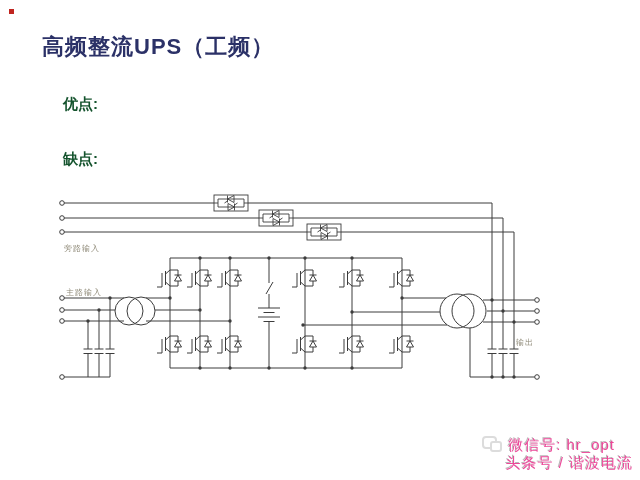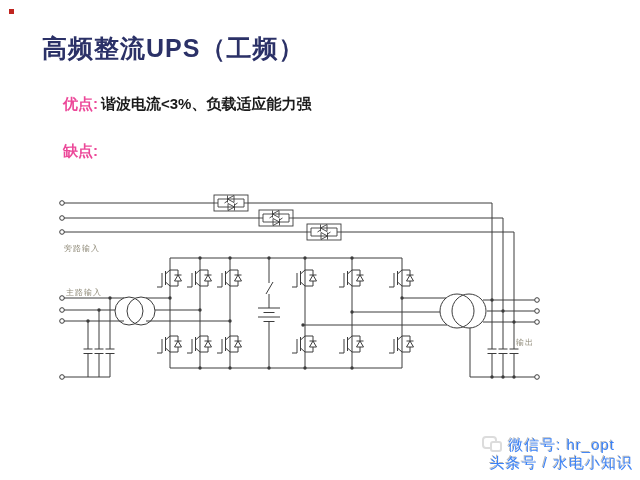--- a/index.html
+++ b/index.html
@@ -1,47 +1,46 @@
 <!DOCTYPE html>
 <html><head>
 <meta charset="utf-8">
 <style>
   html,body{margin:0;padding:0;background:#fff;}
   .slide{position:relative;width:640px;height:480px;background:#ffffff;overflow:hidden;
          font-family:"Liberation Sans","DejaVu Sans",sans-serif;}
   .title-bullet{position:absolute;left:9px;top:9px;width:5px;height:5px;background:#c0251f;}
-  .page-title{position:absolute;left:42px;top:32px;margin:0;font-size:25px;font-weight:bold;
+  .page-title{position:absolute;left:42px;top:32px;margin:0;font-size:22px;font-weight:bold;
               letter-spacing:1px;color:#2b3167;white-space:nowrap;}
   .point{position:absolute;display:flex;align-items:flex-start;font-weight:bold;font-size:15px;
          line-height:19px;color:#1a1a1a;}
-  .point .plabel{flex:0 0 auto;width:38px;color:#ec4899;}
+  .point .plabel{flex:0 0 auto;width:38px;color:#14532d;}
   .point .ptext{white-space:nowrap;}
   .pros{left:63px;top:94px;}
-  .cons{left:63px;top:141px;}
+  .cons{left:63px;top:149px;}
   .circuit-svg{position:absolute;left:0;top:0;}
   .watermark{position:absolute;right:7px;bottom:8px;text-align:right;font-size:15px;line-height:18px;
-             color:#3b82f6;text-shadow:1px 1px 0 #ffffff,-1px -1px 0 #b9b9b9;letter-spacing:1px;}
+             color:#ec4899;text-shadow:1px 1px 0 #ffffff,-1px -1px 0 #b9b9b9;letter-spacing:1px;}
   .wm-line1{margin-right:18px;white-space:nowrap;}
   .wm-line2{white-space:nowrap;}
   .wm-icon{position:relative;display:inline-block;width:20px;height:16px;vertical-align:-2px;margin-right:6px;}
   .wm-icon .b1{position:absolute;left:0;top:0;width:11px;height:9px;border:2px solid #dcdcdc;border-radius:4px;}
   .wm-icon .b2{position:absolute;right:0;bottom:0;width:8px;height:7px;border:2px solid #dcdcdc;border-radius:3px;background:#fff;}
 </style>
 </head>
 <body>
 
 <div class="slide">
 
   <div class="title-bullet"></div>
   <h1 class="page-title">高频整流UPS（工频）</h1>
 
   <div class="point pros">
     <span class="plabel">优点:</span>
     <div class="ptext">
-      <div>谐波电流&lt;3%、负载适应能力强</div>
     </div>
   </div>
 
   <div class="point cons">
     <span class="plabel">缺点:</span>
   </div>
 
   <svg class="circuit-svg" width="640" height="480" viewBox="0 0 640 480">
     <defs>
       <g id="igbt" stroke="#3c3c3c" stroke-width="1" fill="none">
@@ -158,16 +157,16 @@
 
     <text x="64" y="251" font-size="8" letter-spacing="1" fill="#8f8a78" stroke="none">旁路输入</text>
     <text x="66" y="295" font-size="8" letter-spacing="1" fill="#8f8a78" stroke="none">主路输入</text>
     <text x="516" y="345" font-size="8" letter-spacing="1" fill="#8f8a78" stroke="none">输出</text>
   </svg>
 
   <div class="watermark">
     <div class="wm-line1">
       <span class="wm-icon"><span class="b1"></span><span class="b2"></span></span><span>微信号: hr_opt</span>
     </div>
-    <div class="wm-line2">头条号 / 水电小知识</div>
+    <div class="wm-line2">头条号 / 谐波电流</div>
   </div>
 
 </div>
 
 </body></html>

